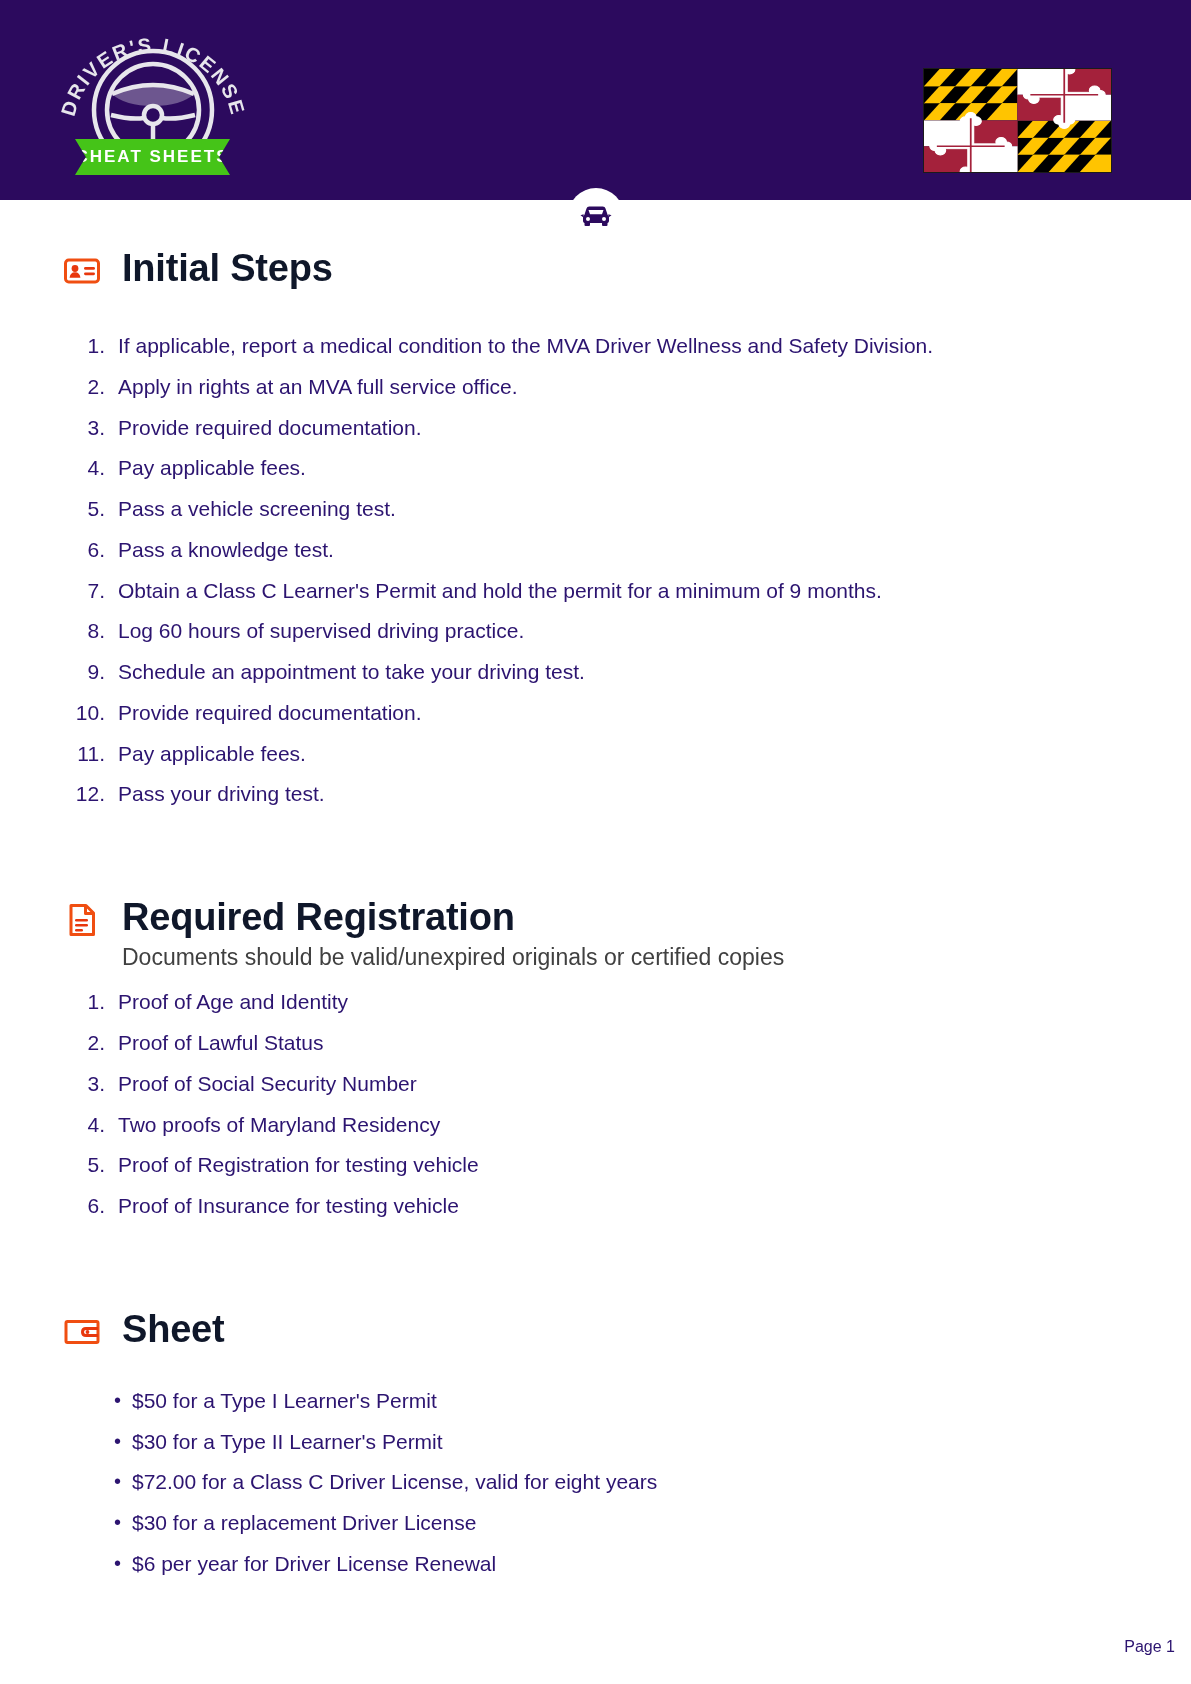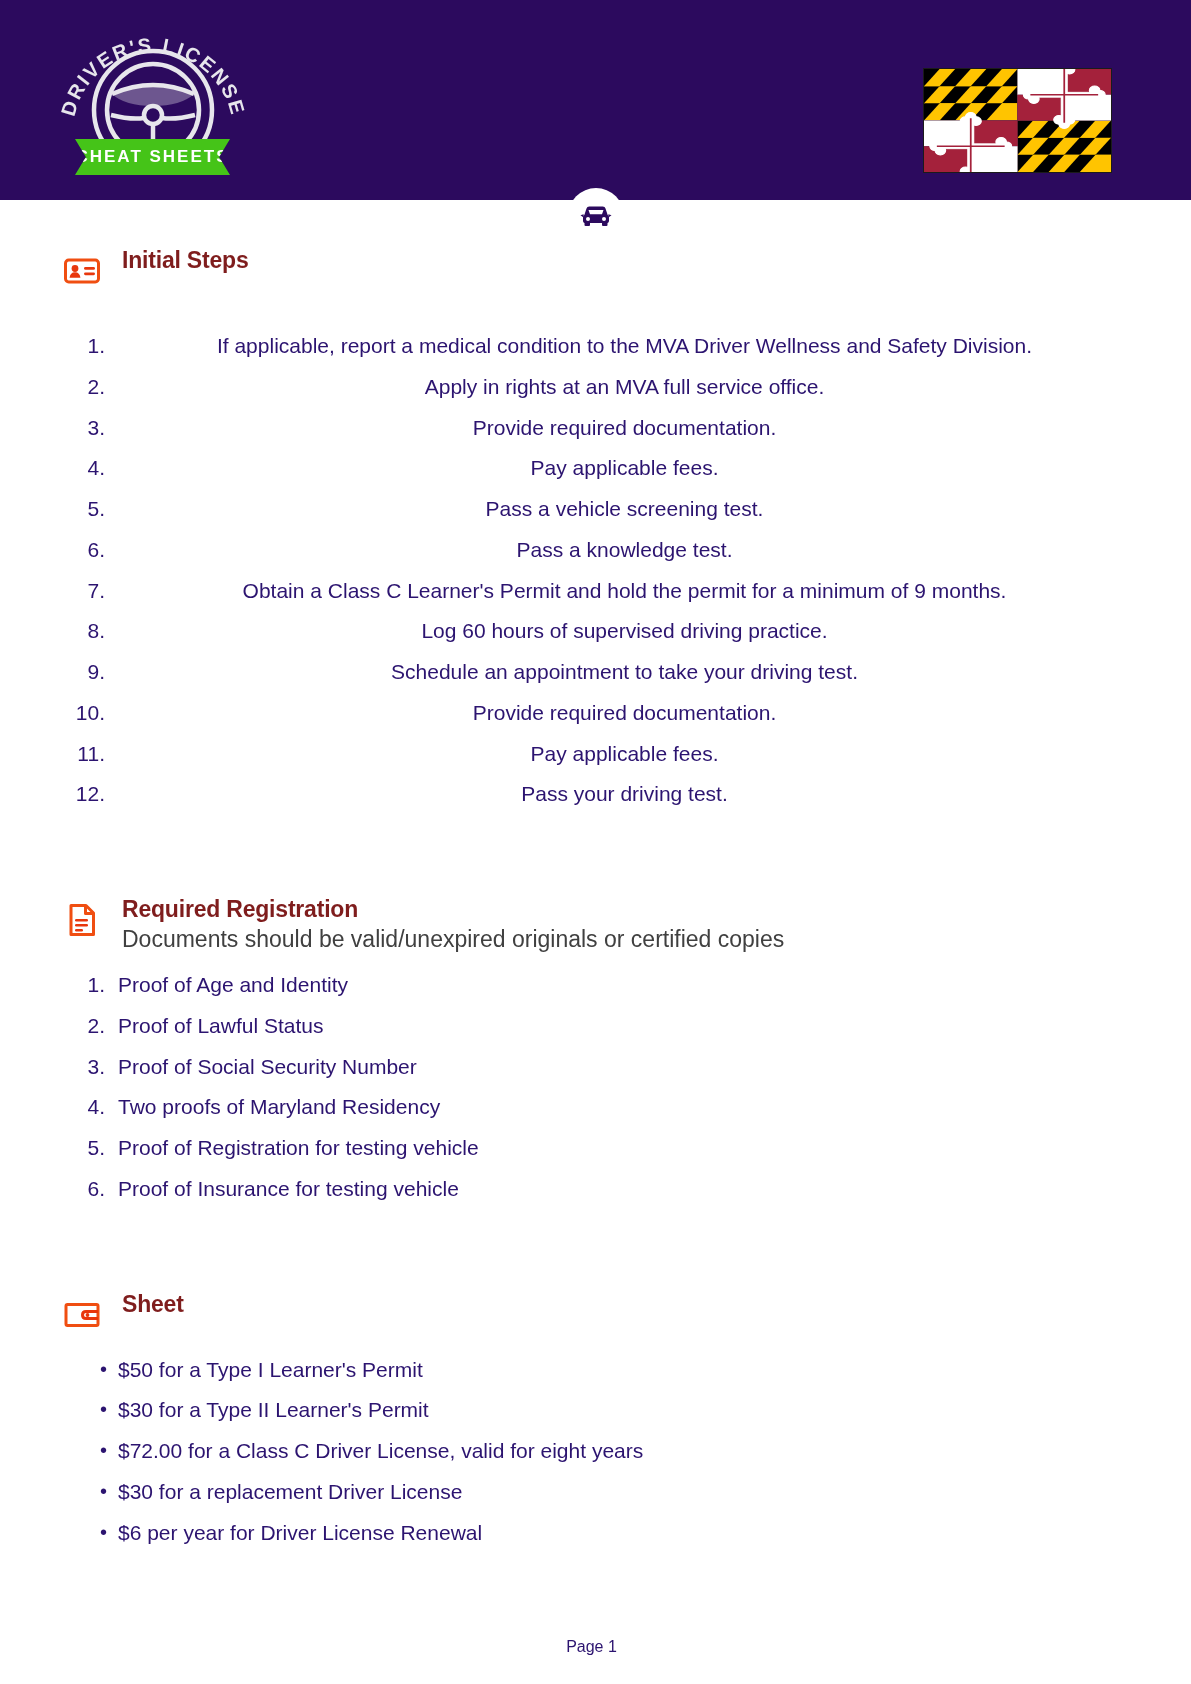--- a/index.html
+++ b/index.html
@@ -100,22 +100,22 @@
     align-items: flex-start;
     gap: 20px;
     margin-left: 2px;
   }
   .sec-icon {
     width: 40px; height: 40px;
     flex: 0 0 40px;
     margin-top: 4px;
   }
   .sec-title {
-    color: #7f1d1d;
-    font-size: 23px;
+    color: #0f172a;
+    font-size: 38px;
     font-weight: 800;
     letter-spacing: -0.2px;
     line-height: 1.15;
     font-family: "Liberation Sans", sans-serif;
   }
   .sec-subtitle {
     color: #404040;
     font-size: 23px;
     font-weight: 400;
     margin-top: 4px;
@@ -140,26 +140,26 @@
     font-family: "Liberation Sans", sans-serif;
   }
   ol.steps li::before, ol.docs li::before {
     content: counter(item) ".";
     position: absolute;
     left: 0;
     width: 45px;
     text-align: right;
     color: #2C1470;
   }
-  ol.steps li { margin-bottom: 14.5px; text-align: center; }
+  ol.steps li { margin-bottom: 14.5px; }
   ol.docs  li { margin-bottom: 14.5px; }
 
   ul.fees {
     list-style: none;
-    margin: 0;
+    margin: 14px;
     padding: 0;
   }
   ul.fees li {
     position: relative;
     color: #2C1470;
     font-size: 21px;
     font-weight: 400;
     line-height: 1.25;
     padding-left: 58px;
     margin-bottom: 14.5px;
@@ -175,23 +175,23 @@
 
   .spacer-steps  { height: 47px; }
   .spacer-reqdoc { height: 74px; }
   .spacer-docs   { height: 18px; }
   .spacer-fees   { height: 74px; }
   .spacer-feelist{ height: 22px; }
 
   
   .footer {
     position: absolute;
-    left: 0; right: 8px;
+    left: 0; right: 16px;
     bottom: 28px;
-    text-align: center;
+    text-align: right;
   }
   .footer-page {
     color: #2C1470;
     font-size: 16px;
     font-family: "Liberation Sans", sans-serif;
   }
   .footer-copy {
     color: #2C1470;
     font-size: 16px;
     margin-top: 8px;

